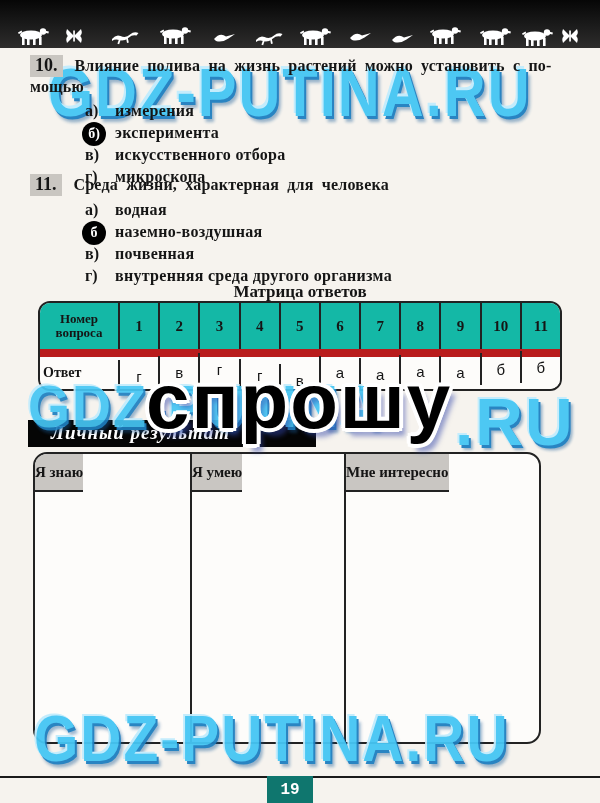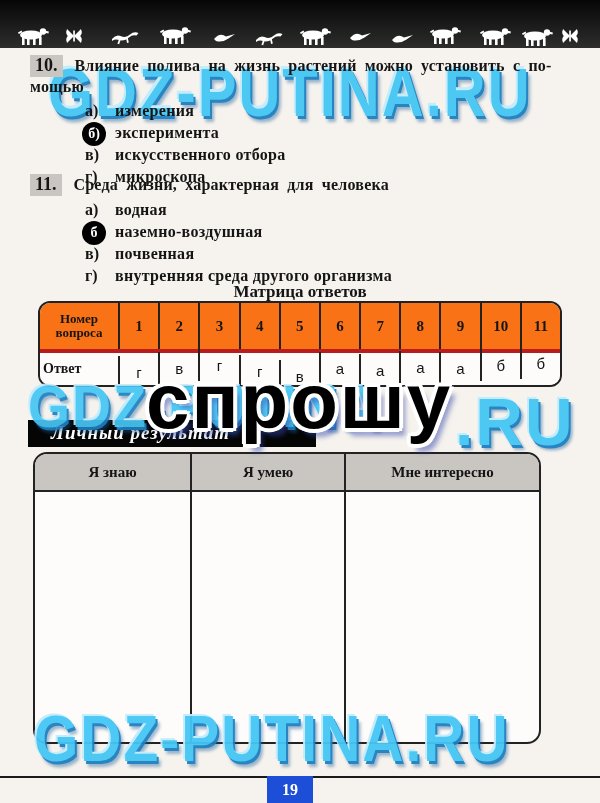--- a/index.html
+++ b/index.html
@@ -52,21 +52,21 @@
   }
   .opttext{letter-spacing:.3px;}
   
   .matrix-title{position:absolute;left:0;top:282px;width:600px;text-align:center;
     font-weight:bold;font-size:17px;z-index:2;}
   .mtable{
     position:absolute;left:38px;top:301px;width:520px;z-index:2;
     border:2px solid #222;border-radius:12px;overflow:hidden;background:#fff;
   }
   .mrow{display:flex;}
-  .mhead{background:#f97316;border-bottom:4px solid #b91c1c;height:46px;}
+  .mhead{background:#14b8a6;border-bottom:8px solid #b91c1c;height:46px;}
   .mans{height:32px;background:#fdfcfa;}
   .mlabel{
     width:72px;flex:0 0 72px;display:flex;align-items:center;justify-content:center;
     text-align:center;font-weight:bold;font-size:13px;line-height:14px;padding:0 3px;
   }
   .mans .mlabel{font-size:14px;justify-content:flex-start;}
   .mcells{flex:1;display:grid;grid-template-columns:repeat(11,1fr);}
   .mcell{
     border-left:2px solid #222;display:flex;align-items:center;justify-content:center;
     font-weight:bold;font-size:15px;
@@ -77,35 +77,35 @@
     position:absolute;left:28px;top:420px;width:288px;height:27px;background:#050505;
     color:#fff;font-style:italic;font-weight:bold;font-size:19px;line-height:26px;
     padding-left:23px;letter-spacing:1px;z-index:2;box-sizing:border-box;
   }
   
   .ltable{
     position:absolute;left:33px;top:452px;width:504px;height:288px;z-index:2;
     border:2px solid #222;border-radius:14px;overflow:hidden;background:#fdfcfa;
     display:flex;
   }
-  .lcol{display:flex;flex-direction:column;}
+  .lcol{display:flex;flex-direction:row;}
   .lcol1{width:155px;border-right:2px solid #222;}
   .lcol2{width:152px;border-right:2px solid #222;}
   .lcol3{flex:1;}
   .lhead{
     height:36px;background:#c9c6c2;border-bottom:2px solid #222;
     display:flex;align-items:center;justify-content:center;
     font-weight:bold;font-size:15px;
   }
   .lbody{flex:1;}
   
   .bottom-rule{position:absolute;left:0;top:776px;width:600px;height:2px;background:#1a1a1a;z-index:2;}
   .page-badge{
-    position:absolute;left:267px;top:776px;width:46px;height:27px;background:#1d4ed8;
-    color:#fff;font-family:Liberation Serif, serif;font-weight:bold;font-size:16px;
+    position:absolute;left:267px;top:776px;width:46px;height:27px;background:#0f766e;
+    color:#fff;font-family:Liberation Mono, monospace;font-weight:bold;font-size:16px;
     display:flex;align-items:center;justify-content:center;z-index:4;
   }
 </style>
 </head>
 <body>
 
 <div class="top-band">
   <svg width="600" height="22" viewBox="0 0 600 22">
     <defs>
       <g id="quad" fill="#ffffff">

